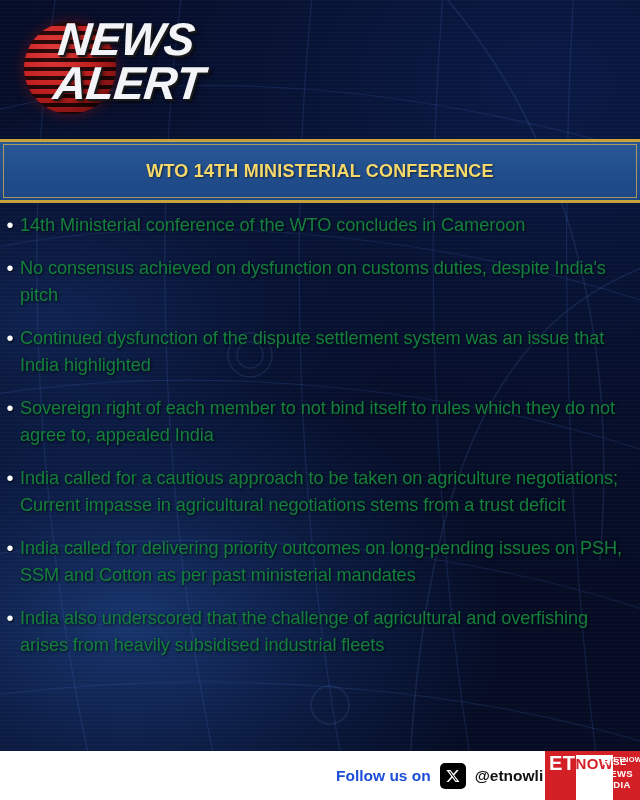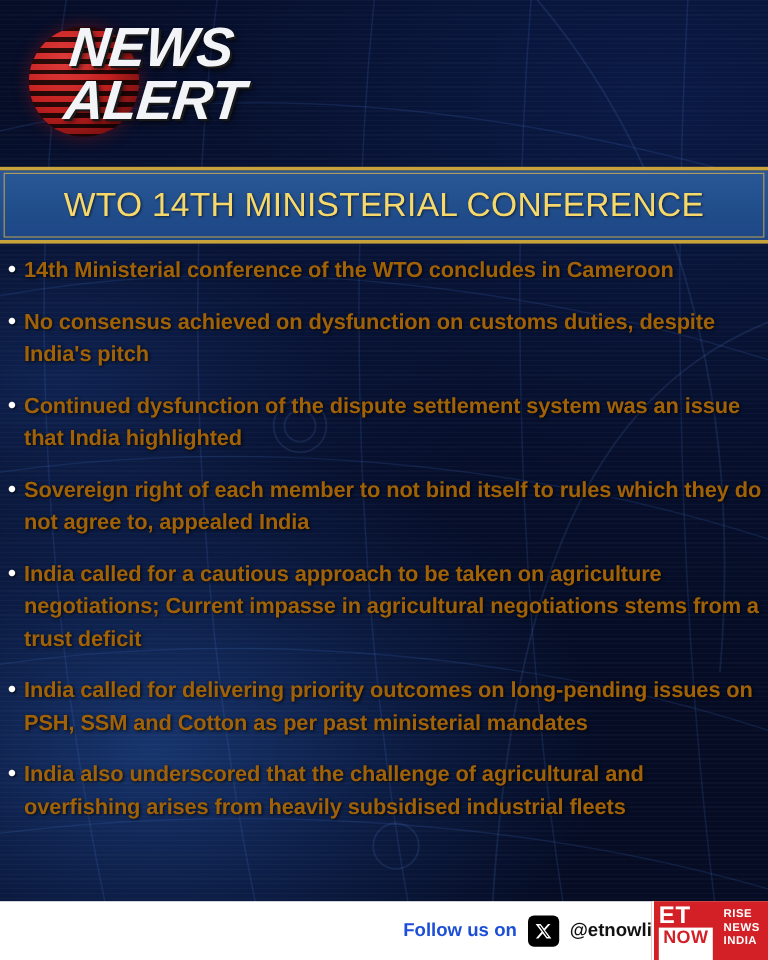--- a/index.html
+++ b/index.html
@@ -108,22 +108,22 @@
   }
   .title-band::before {
     content: "";
     position: absolute;
     inset: 2px 3px;
     border: 1px solid rgba(214,176,79,0.75);
     pointer-events: none;
   }
   .title-text {
     color: #f6d96a;
-    font-size: 28px;
-    font-weight: normal;
+    font-size: 18px;
+    font-weight: bold;
     letter-spacing: 0.2px;
     text-shadow: 1px 1px 2px rgba(0,0,0,0.55);
     white-space: nowrap;
   }
 
   
   .bullets {
     position: absolute;
     left: 0;
     top: 212px;
@@ -139,23 +139,23 @@
     flex: 0 0 auto;
     width: 20px;
     text-align: center;
     color: #ffffff;
     font-size: 20px;
     line-height: 27px;
     text-shadow: 1px 1px 2px rgba(0,0,0,0.8);
   }
   .bullet-text {
     flex: 1 1 auto;
-    color: #a16207;
+    color: #15803d;
     font-size: 18.2px;
-    font-weight: bold;
+    font-weight: normal;
     line-height: 27px;
     letter-spacing: -0.1px;
     text-shadow: 1px 1px 3px rgba(0,0,0,0.85);
   }
 
   
   .footer {
     position: absolute;
     left: 0;
     top: 751px;
@@ -200,21 +200,21 @@
     display: flex;
     align-items: stretch;
     border-left: 2px solid #ffffff;
     box-sizing: border-box;
   }
   .et-left {
     width: 52px;
     padding: 3px 3px 0 4px;
     box-sizing: border-box;
     display: flex;
-    flex-direction: column;
+    flex-direction: row;
     justify-content: flex-start;
   }
   .et-et {
     color: #ffffff;
     font-size: 20px;
     font-weight: bold;
     line-height: 18px;
     letter-spacing: 0.5px;
   }
   .et-now {

